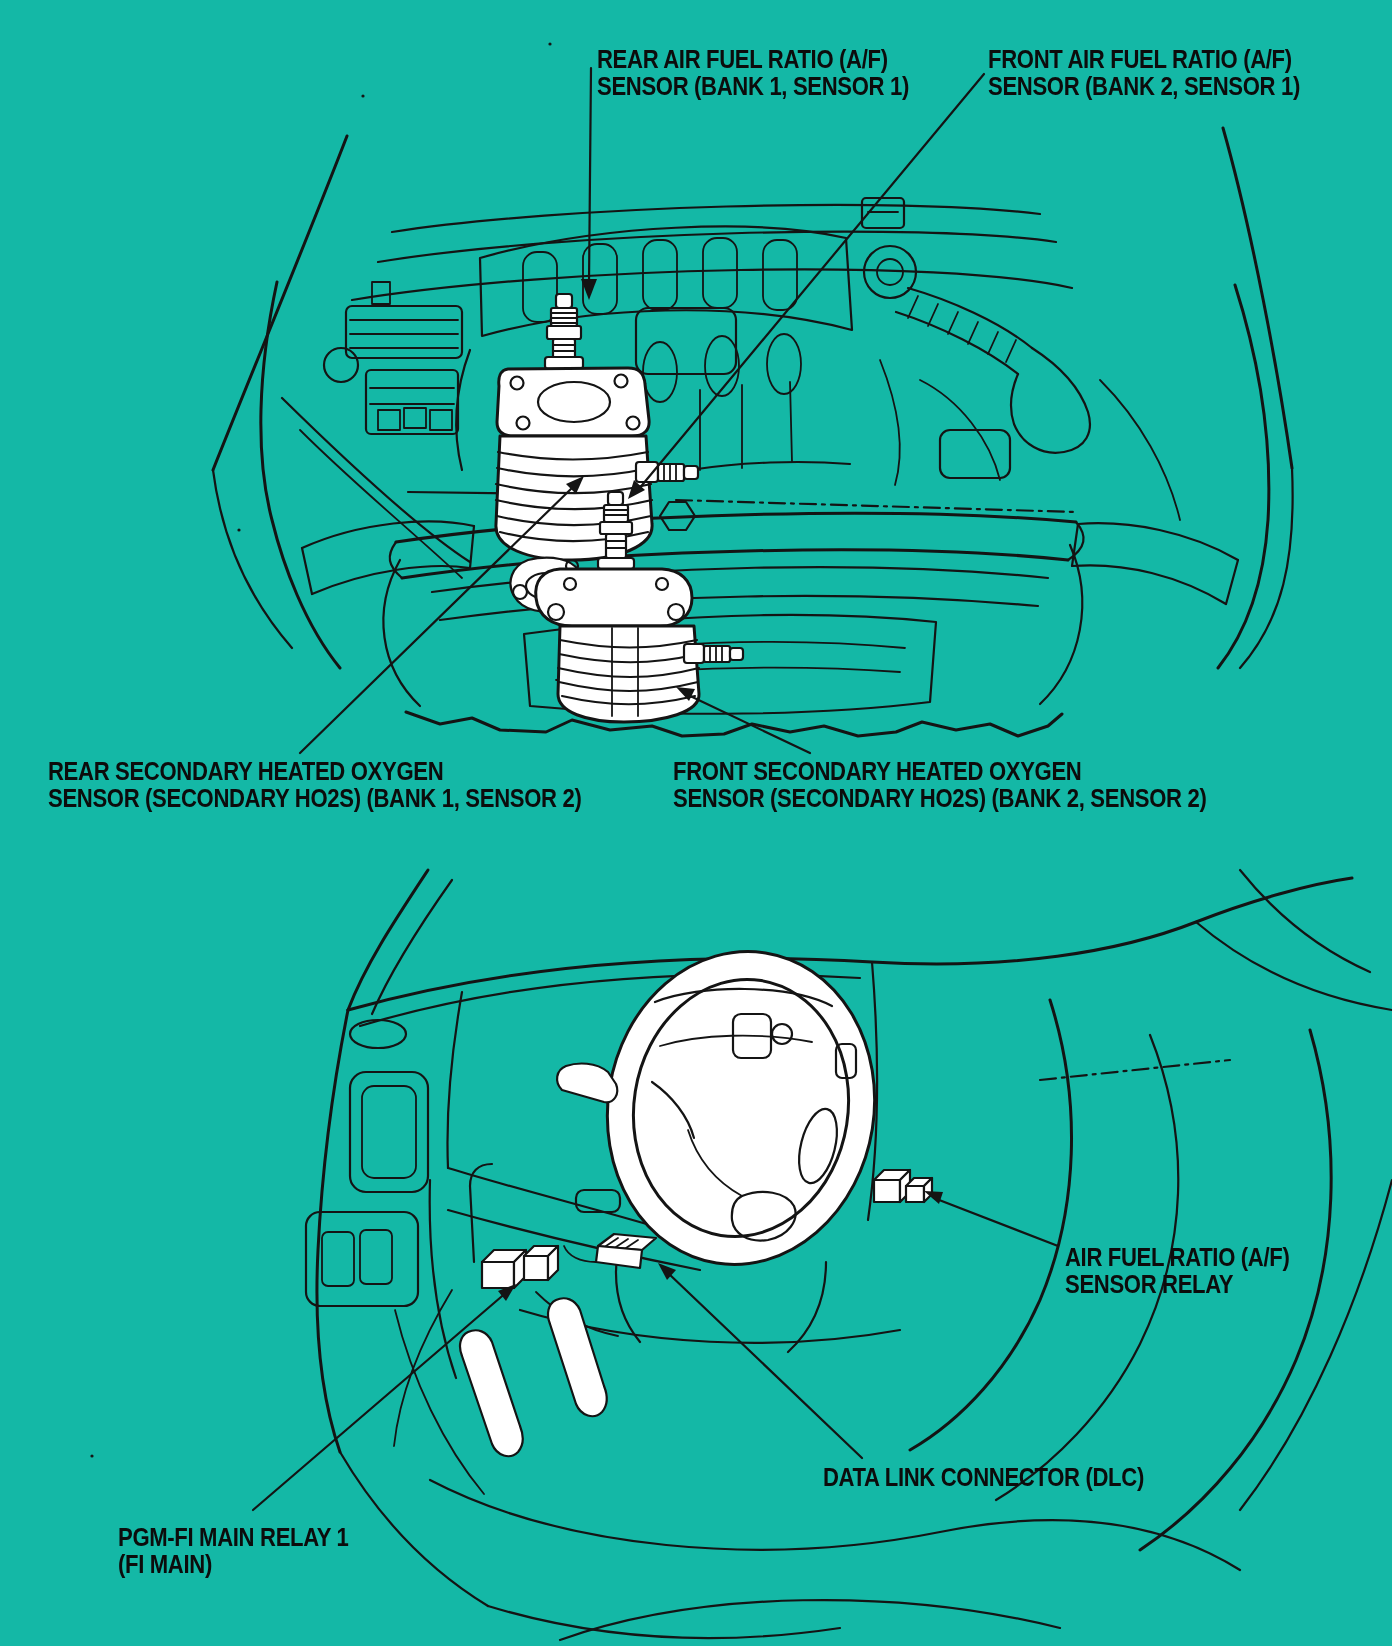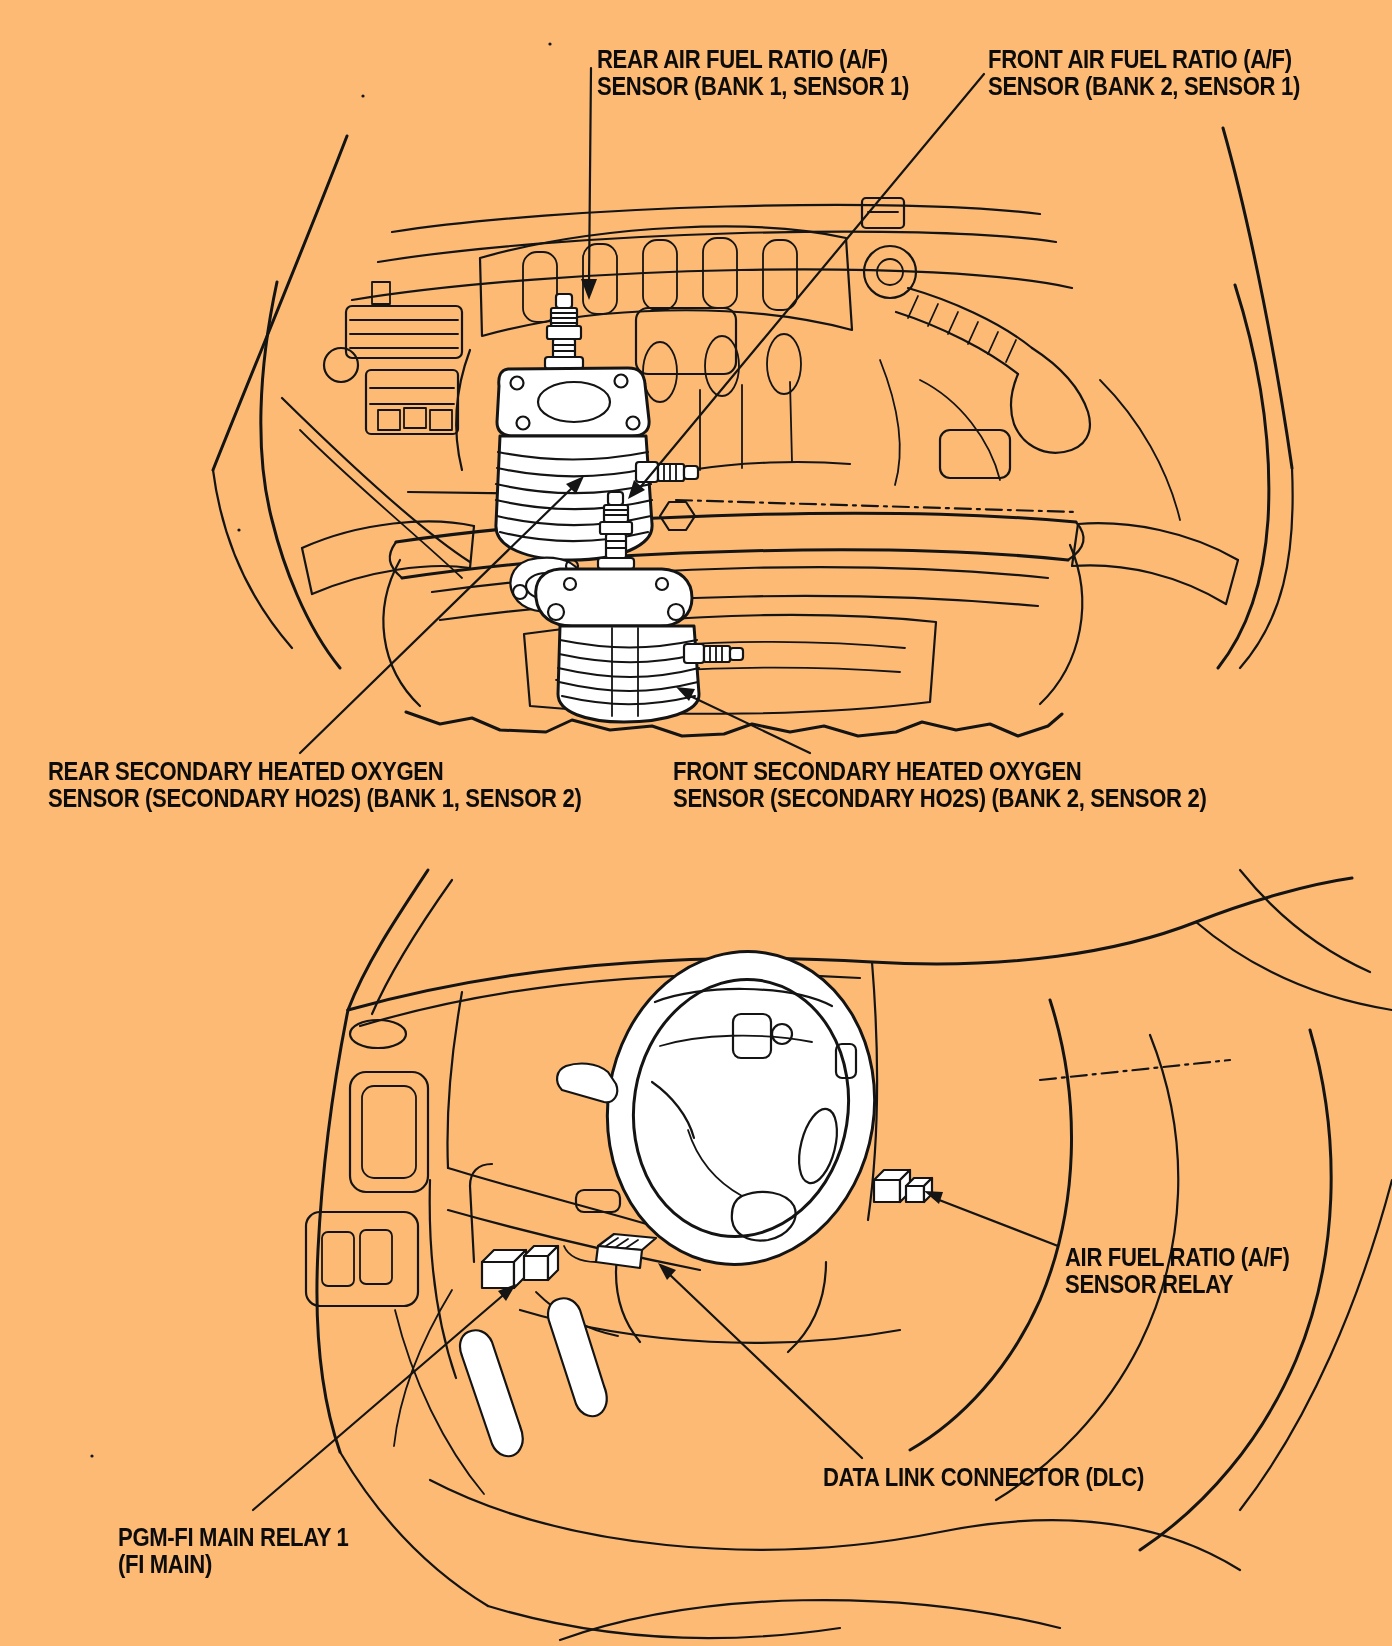--- a/index.html
+++ b/index.html
@@ -1,16 +1,16 @@
 <!DOCTYPE html>
 <html><head>
 <meta charset="utf-8">
 <style>
   html,body{margin:0;padding:0;background:#ffffff;}
-  .stage{position:relative;width:1392px;height:1646px;background:#fdba74;overflow:hidden;
+  .stage{position:relative;width:1392px;height:1646px;background:#14b8a6;overflow:hidden;
          font-family:"Liberation Sans",sans-serif;}
   .stage svg{position:absolute;left:0;top:0;}
   .lbl{position:absolute;font-weight:700;font-size:26px;line-height:27px;letter-spacing:-0.4px;
        color:#0c0c0c;transform:scaleX(0.85);transform-origin:0 0;white-space:nowrap;}
   .lbl span{display:block;}
   
   .ln{fill:none;stroke:#141414;stroke-width:3;stroke-linecap:round;stroke-linejoin:round;}
   .t2{stroke-width:2.2;}
   .t1{stroke-width:1.8;}
   .w{fill:#ffffff;}

